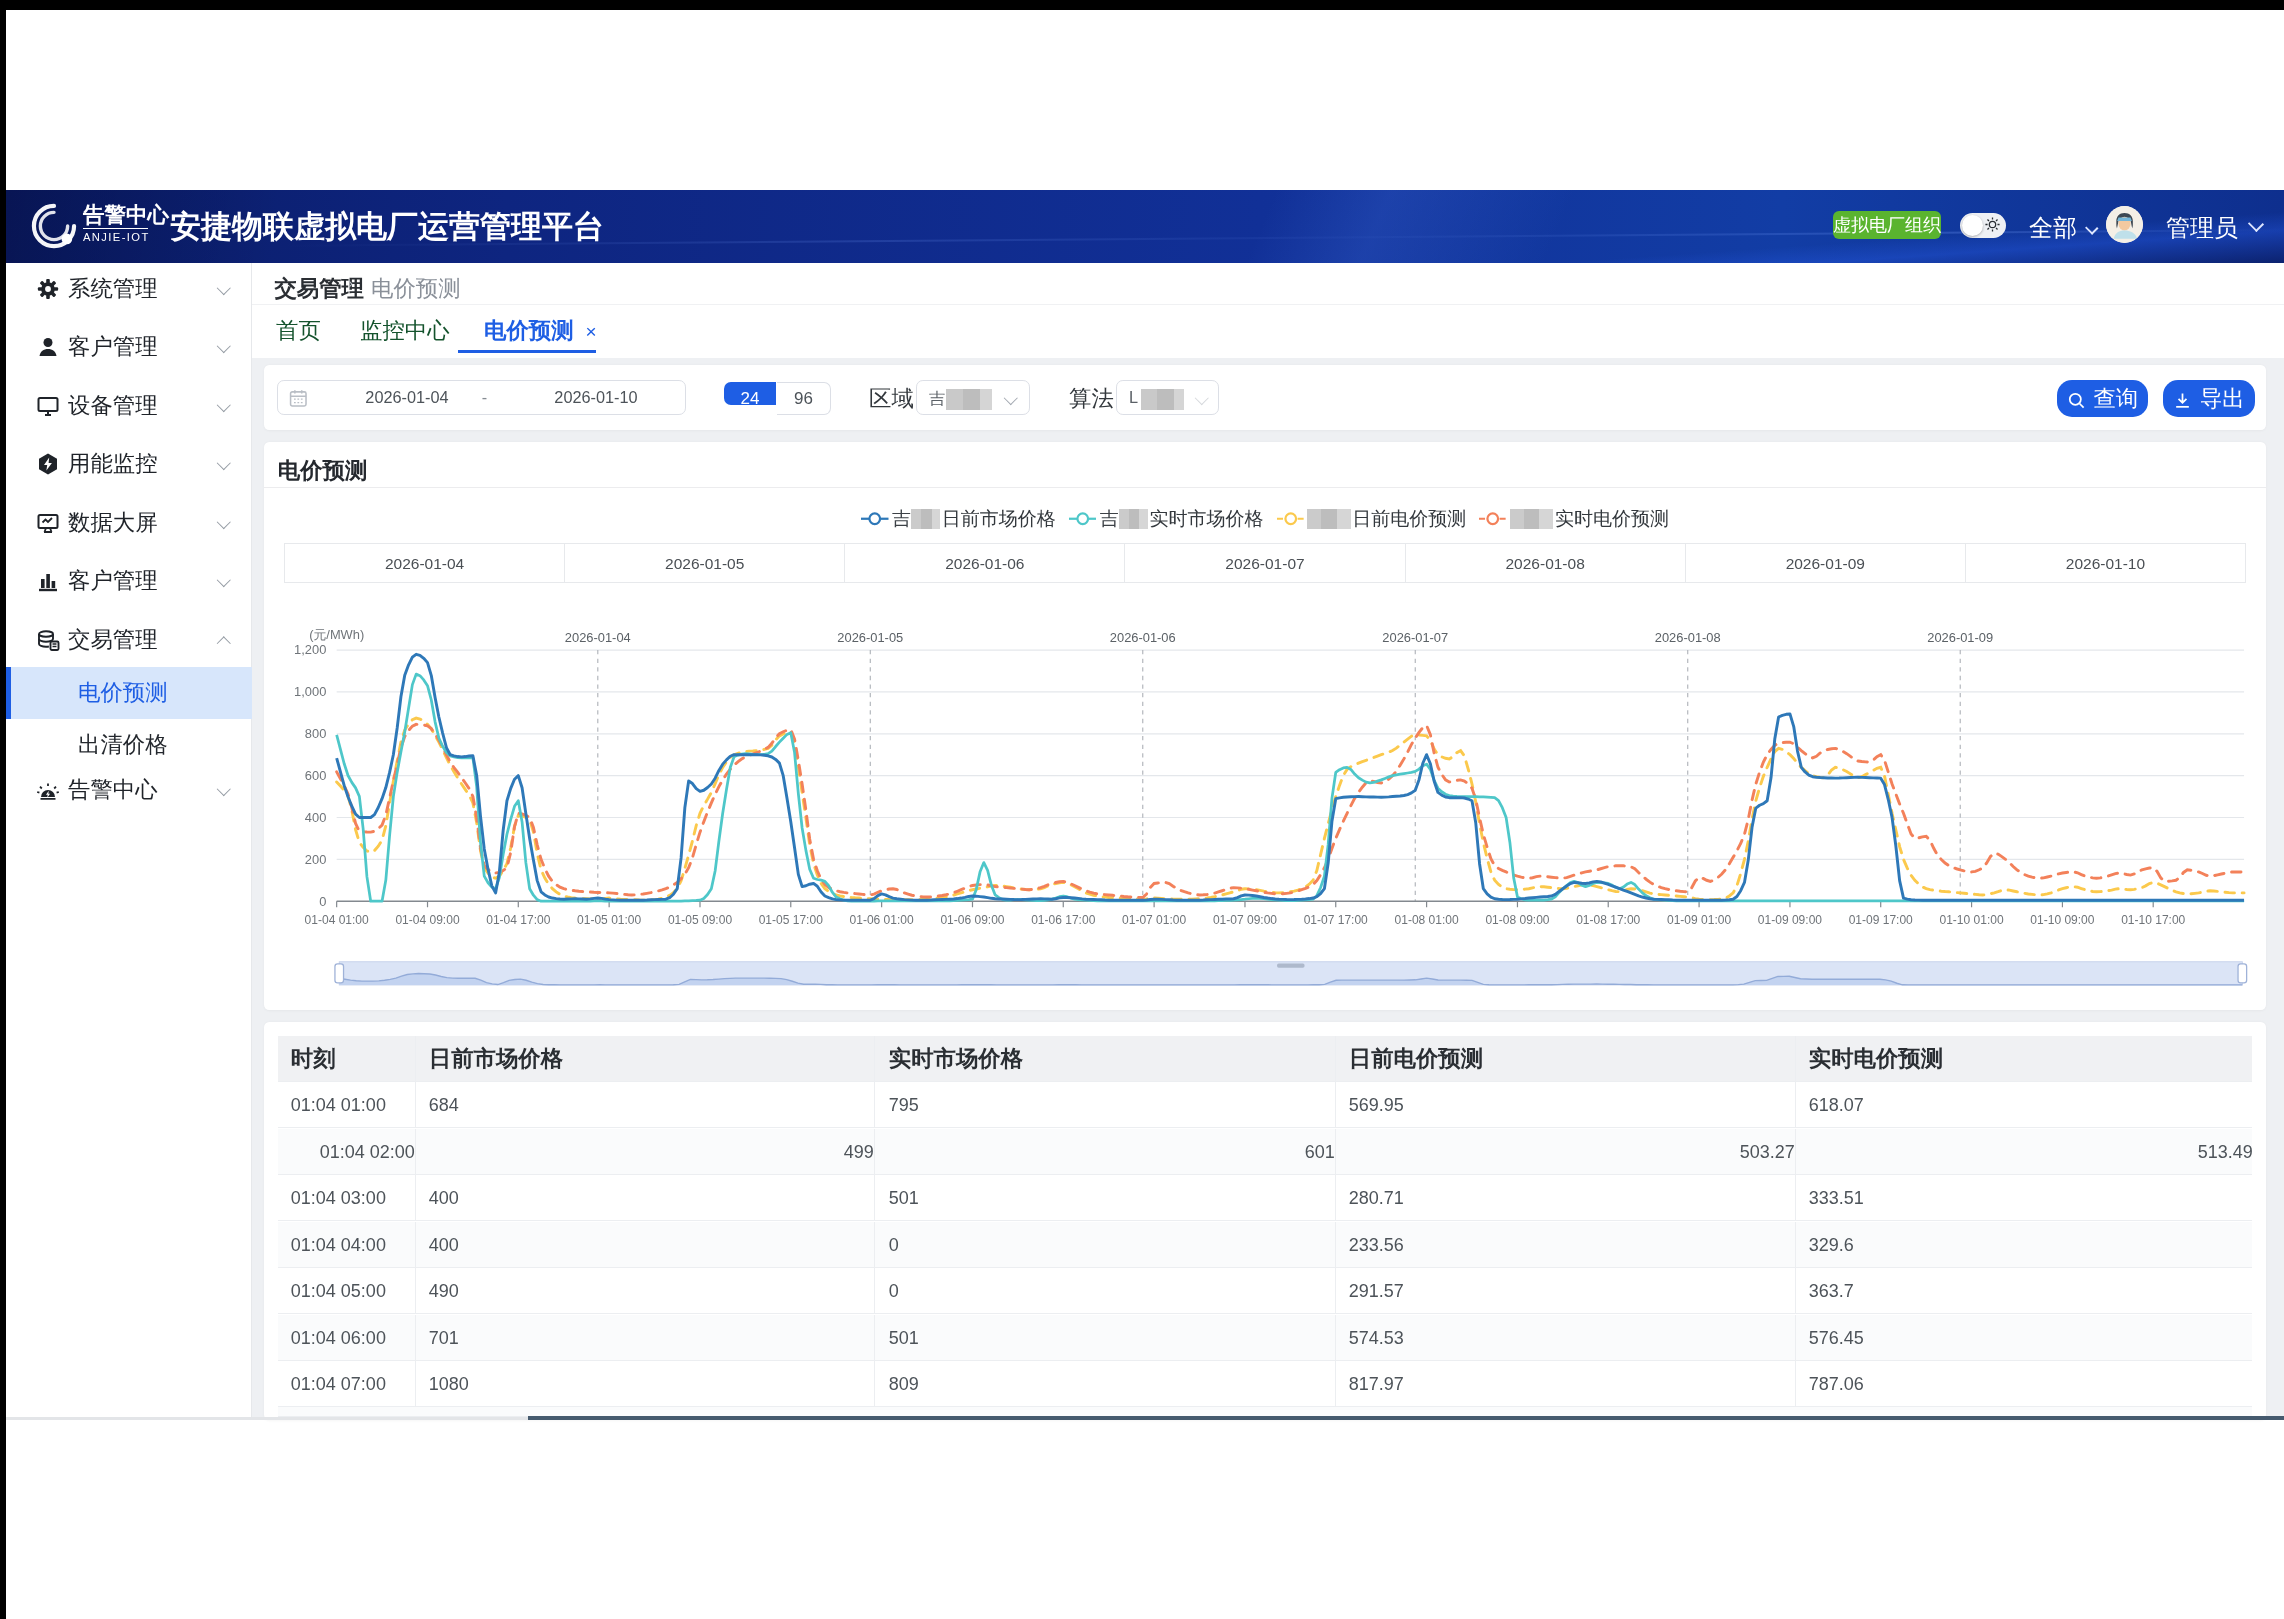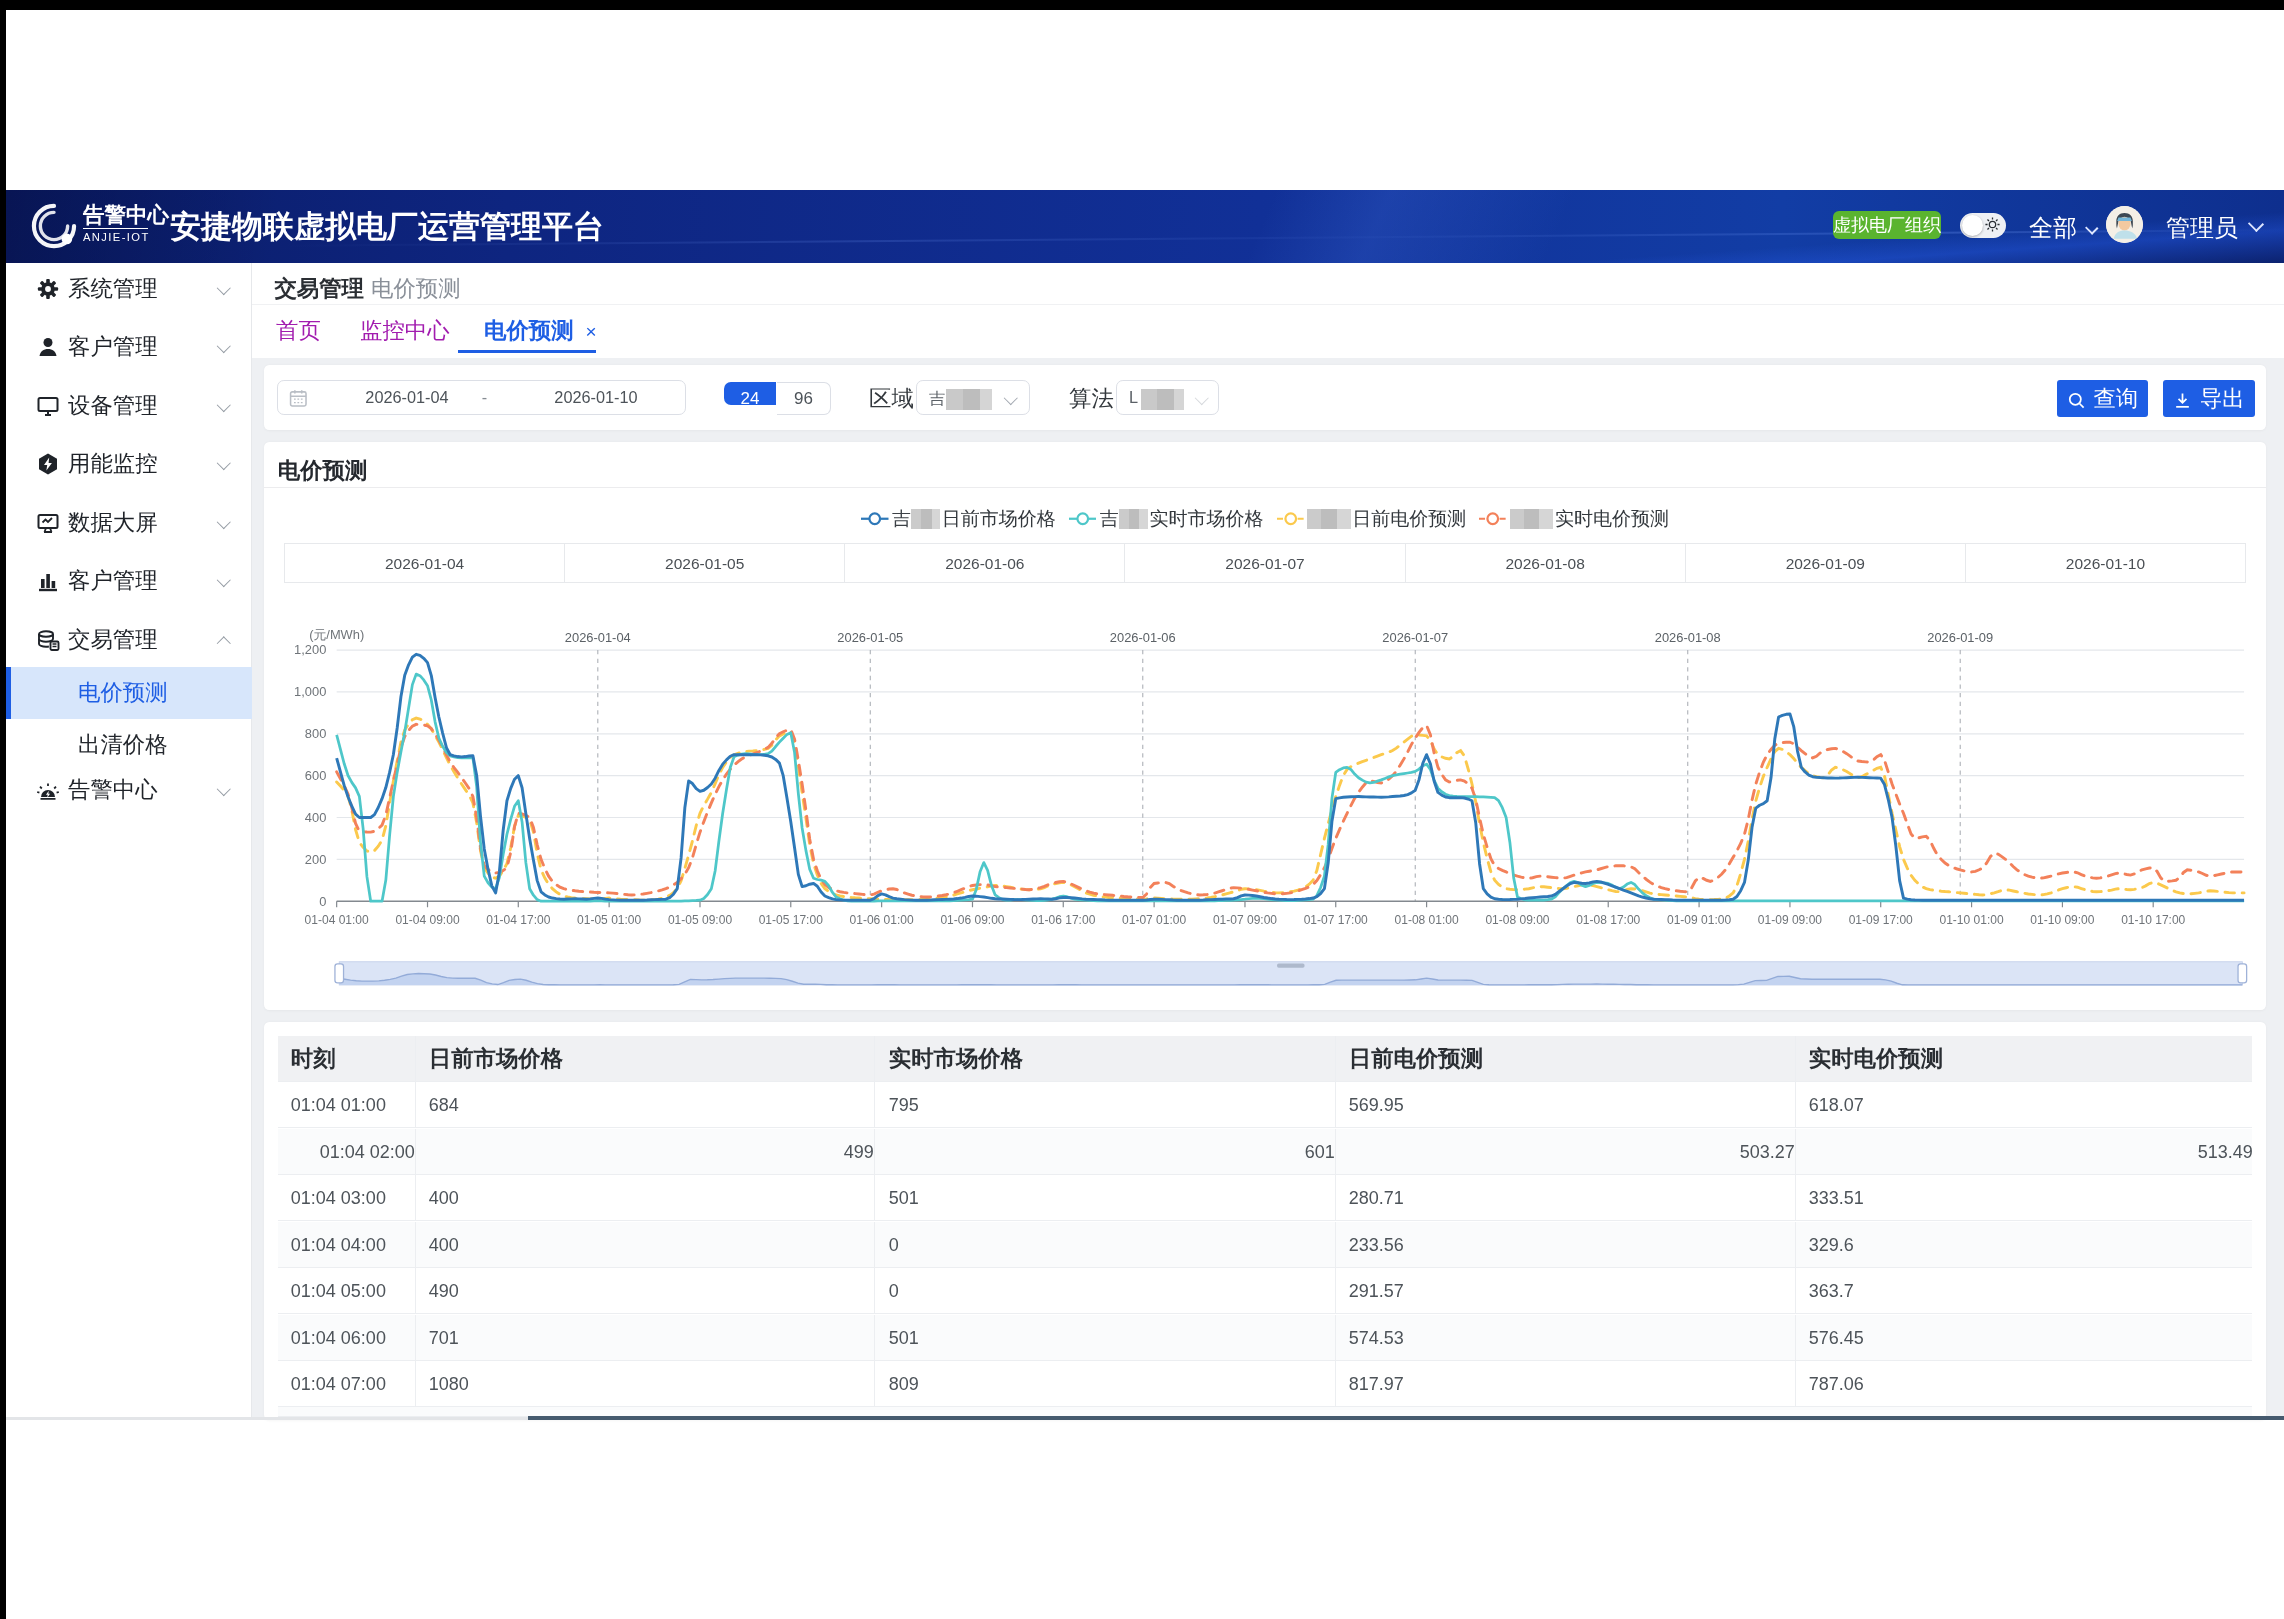--- a/index.html
+++ b/index.html
@@ -37,21 +37,21 @@
 .smi{position:absolute;left:0;width:246px;height:52px;font-size:22.4px;color:#24282e}
 .smi .ictx{position:absolute;left:72px;line-height:52px}
 #smi-active{background:#d7e6fb;color:#1e5ee4}
 #smi-active .bar{position:absolute;left:0;top:0;width:5.2px;height:52px;background:#1e5ee4}
 
 #crumb{left:252px;top:263px;width:2032px;height:41px;background:#fff}
 #crumb .b1{position:absolute;left:22.4px;top:9.5px;font-size:22.4px;font-weight:bold;color:#2a2e33}
 #crumb .sep{position:absolute;left:96px;top:11.2px;font-size:15.5px;color:#b7bcc2}
 #crumb .b2{position:absolute;left:119px;top:9.5px;font-size:22.4px;color:#8a9099}
 #tabs{left:252px;top:304px;width:2032px;height:53px;background:#fff;border-top:0.9px solid #f0f1f3}
-#tabs .t{position:absolute;top:10.3px;font-size:22.4px;color:#a21caf}
+#tabs .t{position:absolute;top:10.3px;font-size:22.4px;color:#14532d}
 #tabs .ta{color:#1e5ee4;font-weight:bold}
 #tabs .x{color:#1e5ee4;font-size:19px;margin-left:12px;font-weight:normal}
 #tabs .ul{position:absolute;left:206px;top:45px;width:138px;height:3.4px;background:#1e5ee4}
 
 #content{left:252px;top:358px;width:2032px;height:1062px;background:#eef0f3}
 .card{position:absolute;background:#fff;border-radius:5.2px;box-shadow:0 0.9px 2.6px rgba(0,0,0,0.04)}
 #fcard{left:12px;top:6.9px;width:2002px;height:65px}
 #ccard{left:12px;top:84px;width:2002px;height:568px}
 #tcard{left:12px;top:664px;width:2002px;height:398px;overflow:hidden}
 
@@ -62,21 +62,21 @@
 #dateinp .sep{position:absolute;left:198px;top:6.9px;font-size:16.3px;color:#868c93;width:17px;text-align:center}
 #dateinp .d2{position:absolute;left:249px;top:6.9px;font-size:16.3px;color:#4d5359;width:138px;text-align:center}
 #b24{left:460px;top:17px;width:52px;height:23px;background:#1e5ee4;border-radius:6.9px 0 0 6.9px;color:#fff;font-size:17px;text-align:center;line-height:33px}
 #b96{left:513px;top:17px;width:54px;height:33px;background:#fff;border:1.4px solid #dcdfe6;border-left:none;border-radius:0 6.9px 6.9px 0;color:#4d5359;font-size:17px;text-align:center;line-height:31px}
 .flabel{position:absolute;top:18px;font-size:22.4px;color:#33383d}
 #sel1{left:652px;top:15.5px;width:114px;height:35px}
 #sel2{left:852px;top:15.5px;width:103px;height:35px}
 .selch{position:absolute;width:9.5px;height:9.5px;border-right:1.7px solid #a3a9b1;border-bottom:1.7px solid #a3a9b1;transform:rotate(45deg)}
 .mosaic{position:absolute;display:flex}
 .mosaic i{display:block;height:20.6px}
-.qbtn{position:absolute;top:15.5px;height:37px;background:#1e5ee4;border-radius:3px;color:#fff;font-size:22.4px;text-align:center;line-height:37px}
+.qbtn{position:absolute;top:15.5px;height:37px;background:#1e5ee4;border-radius:15px;color:#fff;font-size:22.4px;text-align:center;line-height:37px}
 #qsearch{left:1793px;width:91px}
 #qexport{left:1899px;width:92px}
 .qbtn svg{vertical-align:-3.4px;margin-right:7.7px}
 
 #ctitle{position:absolute;left:13.8px;top:13px;font-size:22.4px;font-weight:bold;color:#24282e}
 #cdiv{position:absolute;left:0px;top:45px;width:2002px;height:0.9px;background:#ececee}
 #legend{position:absolute;left:0;top:64px;width:2002px;height:26px;display:flex;justify-content:center;align-items:center;gap:13px}
 .li{display:flex;align-items:center;font-size:19px;color:#33383d}
 .li svg{margin-right:3.4px}
 .mos{display:inline-flex;margin-right:1.7px}

